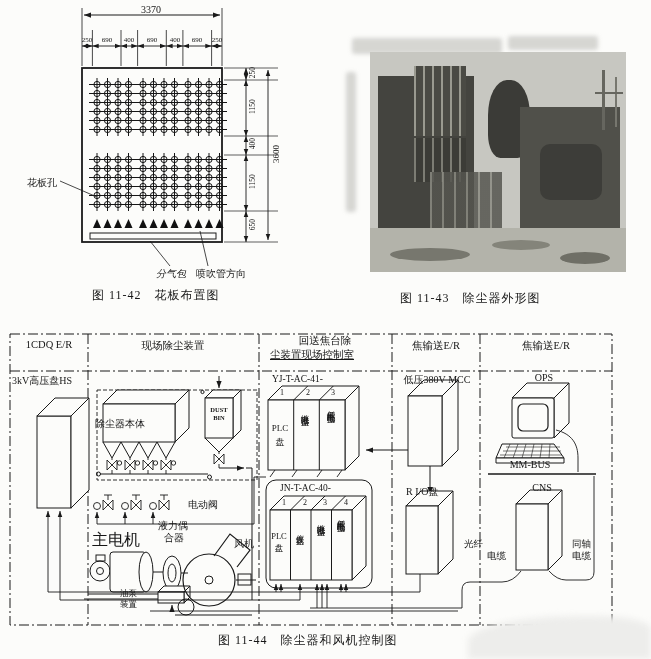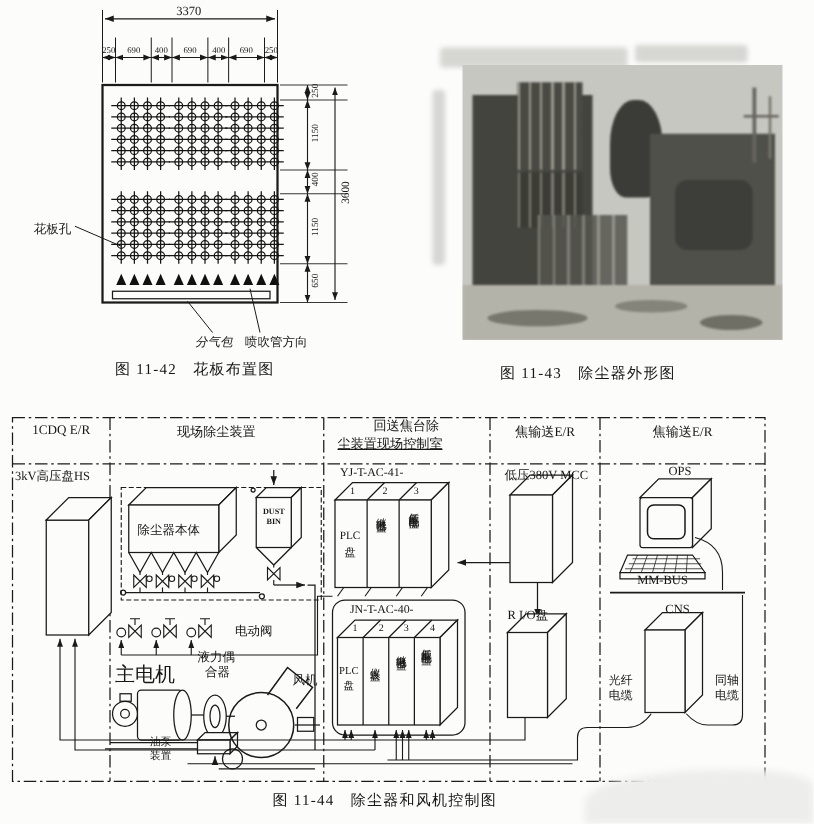--- a/index.html
+++ b/index.html
@@ -370,21 +370,21 @@
 <div class="lbl cap" style="left:400px;top:290px;">图 11-43　除尘器外形图</div>
 
 <div class="lbl c hdr" style="left:14px;top:339px;width:70px;">1CDQ E/R</div>
 <div class="lbl c hdr" style="left:123px;top:339px;width:100px;">现场除尘装置</div>
 <div class="lbl c hdr" style="left:275px;top:334px;width:100px;">回送焦台除</div>
 <div class="lbl c hdr u" style="left:262px;top:348px;width:100px;font-family:Liberation Mono, monospace;">尘装置现场控制室</div>
 <div class="lbl c hdr" style="left:396px;top:339px;width:80px;">焦输送E/R</div>
 <div class="lbl c hdr" style="left:496px;top:339px;width:100px;">焦输送E/R</div>
 
 <div class="lbl" style="left:12px;top:374px;font-size:10px;">3kV高压盘HS</div>
-<div class="lbl c" style="left:104px;top:417px;width:62px;font-size:10px;">除尘器本体</div>
+<div class="lbl c" style="left:89px;top:417px;width:62px;font-size:10px;">除尘器本体</div>
 <div class="lbl c" style="left:203px;top:406px;width:32px;font-size:6.5px;font-weight:bold;">DUST</div>
 <div class="lbl c" style="left:203px;top:414px;width:32px;font-size:6.5px;font-weight:bold;">BIN</div>
 <div class="lbl" style="left:188px;top:498px;font-size:10px;">电动阀</div>
 <div class="lbl" style="left:92px;top:530px;font-size:16px;">主电机</div>
 <div class="lbl" style="left:158px;top:519px;font-size:10px;">液力偶</div>
 <div class="lbl" style="left:164px;top:531px;font-size:10px;">合器</div>
 <div class="lbl" style="left:234px;top:537px;font-size:10px;">风机</div>
 <div class="lbl" style="left:120px;top:588px;font-size:8.5px;">油泵</div>
 <div class="lbl" style="left:120px;top:599px;font-size:8.5px;">装置</div>
 
@@ -407,20 +407,20 @@
 <div class="lbl vtext" style="left:296px;top:528px;font-size:8.5px;">仪表盘</div>
 <div class="lbl vtext" style="left:317px;top:518px;font-size:8.5px;">继电器盘</div>
 <div class="lbl vtext" style="left:337px;top:513px;font-size:8.5px;">低压配电盘</div>
 
 <div class="lbl c" style="left:394px;top:373px;width:86px;font-size:10px;">低压380V MCC</div>
 <div class="lbl" style="left:406px;top:485px;font-size:10px;">R I/O盘</div>
 
 <div class="lbl c" style="left:524px;top:372px;width:40px;font-size:10px;">OPS</div>
 <div class="lbl c" style="left:500px;top:459px;width:60px;font-size:10px;">MM-BUS</div>
 <div class="lbl c" style="left:522px;top:482px;width:40px;font-size:10px;">CNS</div>
-<div class="lbl" style="left:487px;top:538px;font-size:9.5px;">光纤</div>
+<div class="lbl" style="left:464px;top:538px;font-size:9.5px;">光纤</div>
 <div class="lbl" style="left:487px;top:550px;font-size:9.5px;">电缆</div>
 <div class="lbl" style="left:572px;top:538px;font-size:9.5px;">同轴</div>
 <div class="lbl" style="left:572px;top:550px;font-size:9.5px;">电缆</div>
 
 <div class="lbl cap" style="left:218px;top:632px;">图 11-44　除尘器和风机控制图</div>
 
 <div class="shadow-br"></div>
 
 </body></html>

